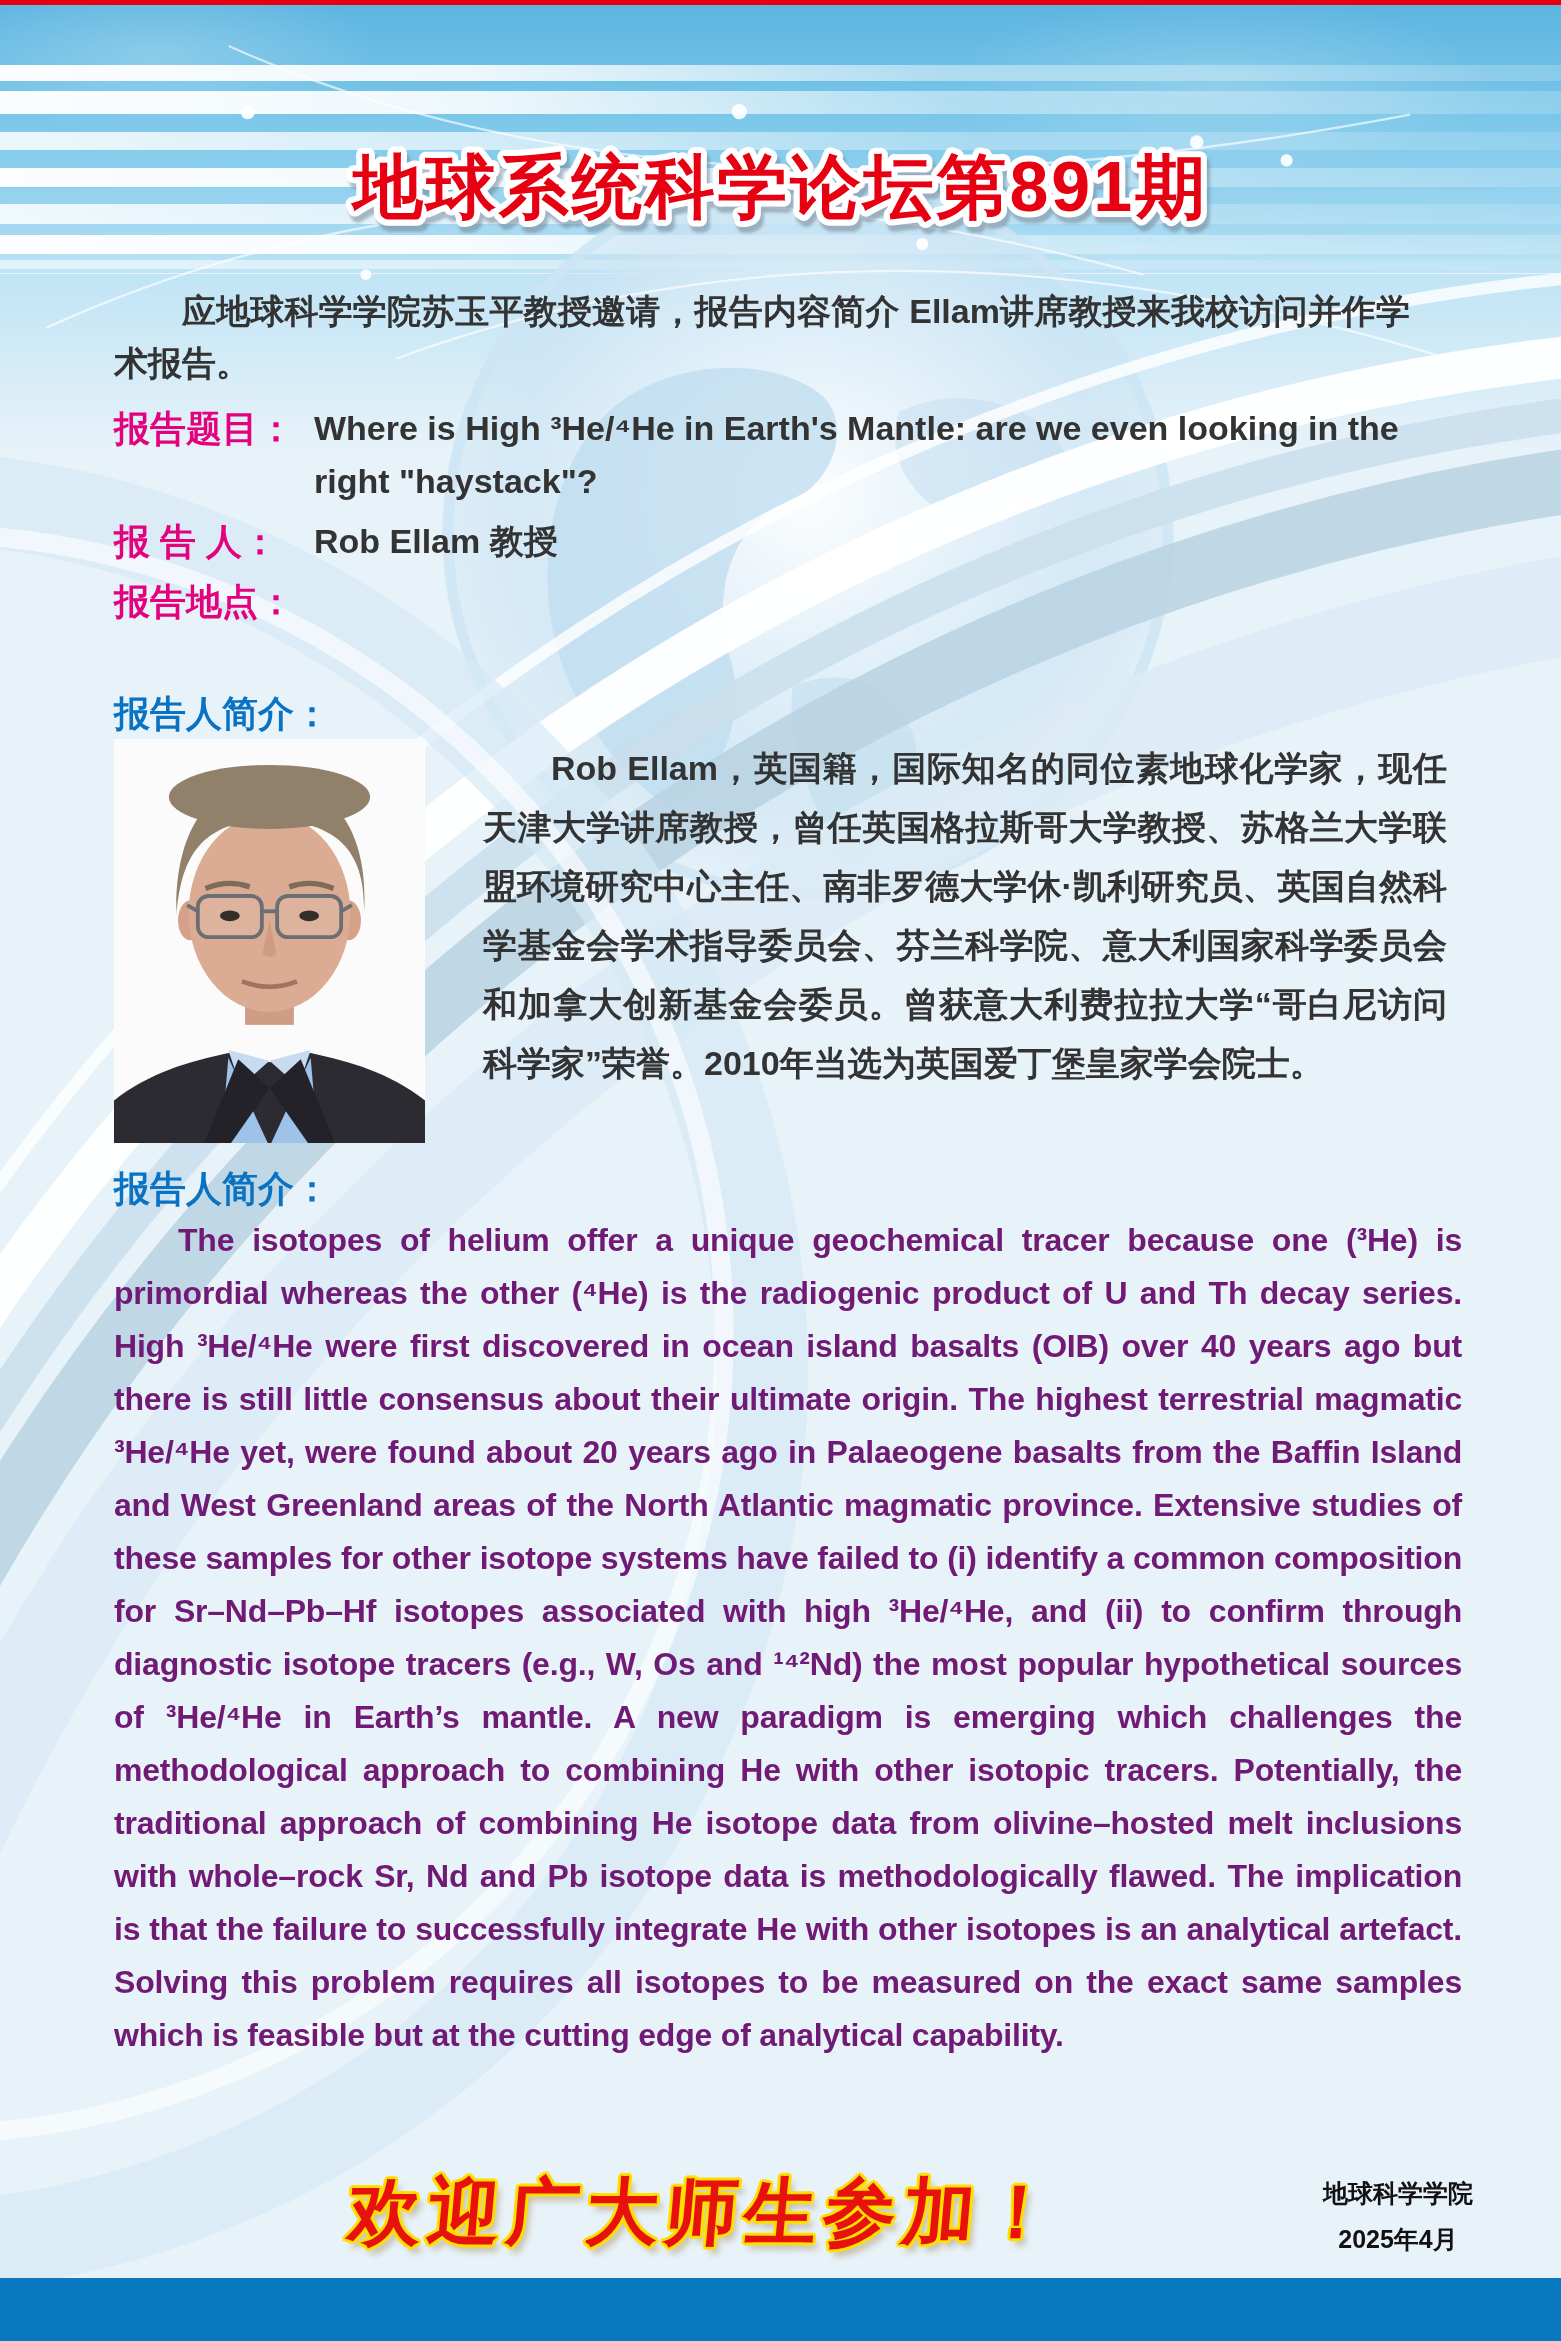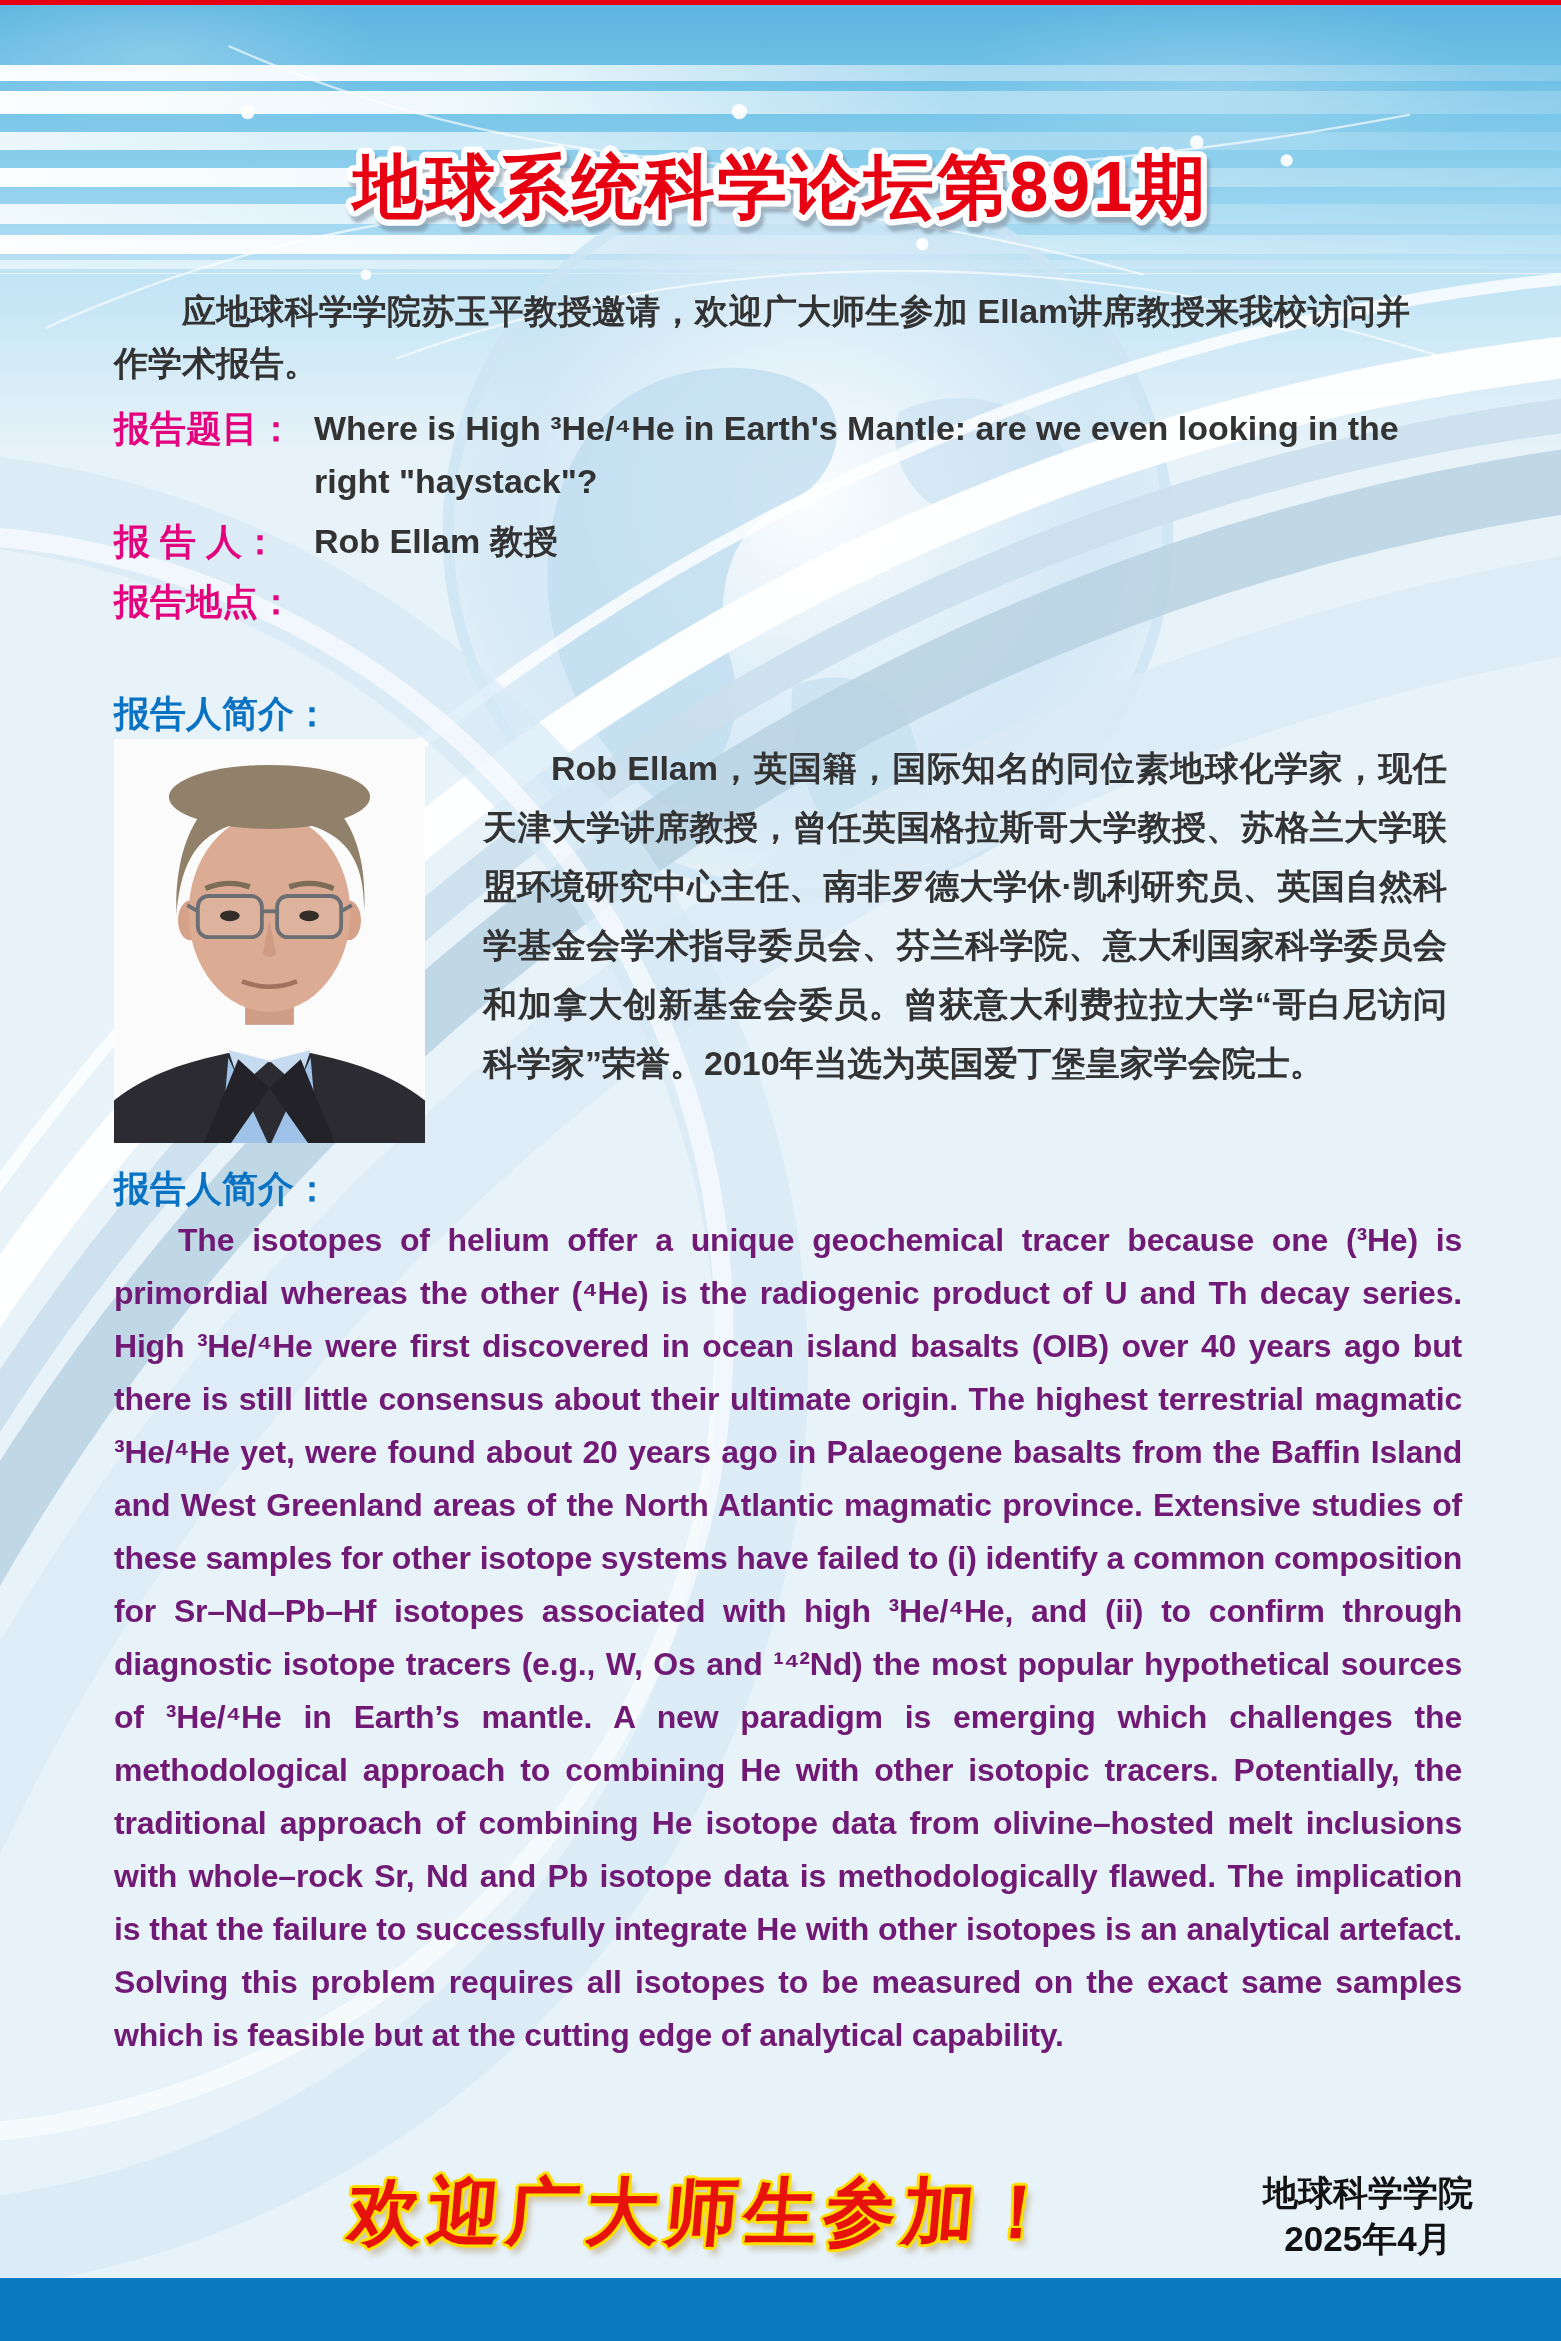--- a/index.html
+++ b/index.html
@@ -52,21 +52,21 @@
   .welcome{
     left:152px;width:1105px;top:2164px;text-align:center;
     font-size:73px;font-weight:bold;color:#e8120c;letter-spacing:6.1px;
     transform:skewX(-5deg);
     text-shadow:
       3px 0 0 #ffdf00,-3px 0 0 #ffdf00,0 3px 0 #ffdf00,0 -3px 0 #ffdf00,
       2.3px 2.3px 0 #ffdf00,-2.3px 2.3px 0 #ffdf00,2.3px -2.3px 0 #ffdf00,-2.3px -2.3px 0 #ffdf00,
       5.3px 6.9px 6.1px rgba(140,90,0,.35);
   }
   .org-block{top:2170px;right:88px;text-align:center;color:#121212;font-weight:bold;
-    font-size:35px;line-height:46px;}
+    font-size:25px;line-height:46px;}
   .footer-band{position:absolute;left:0;top:2278px;width:100%;height:64px;background:#0878c0;z-index:2;}
 </style>
 </head>
 <body>
 
 <div class="red-topline"></div>
 <div class="header-band"></div>
 <div class="header-fade"></div>
 
 <div class="stripe b" style="top:65px;height:16px;"></div>
@@ -121,21 +121,21 @@
     <circle cx="-150" cy="1800" r="1150" stroke="#d6eaf6" stroke-width="120" opacity=".7"></circle>
     <circle cx="-100" cy="1750" r="1050" stroke="#ffffff" stroke-width="25" opacity=".6"></circle>
   </g>
 </svg>
 
 <svg class="title-wrap" viewBox="0 0 2048 200">
   <text x="1024" y="132" text-anchor="middle" fill="#ffffff" stroke="#ffffff" stroke-width="16" stroke-linejoin="round">地球系统科学论坛第891期</text>
   <text x="1024" y="132" text-anchor="middle" fill="#e60012">地球系统科学论坛第891期</text>
 </svg>
 
-<div class="content intro">应地球科学学院苏玉平教授邀请，欢迎广大师生参加 Ellam讲席教授来我校访问并作学术报告。</div>
+<div class="content intro">应地球科学学院苏玉平教授邀请，报告内容简介 Ellam讲席教授来我校访问并作学术报告。</div>
 
 <div class="content fields">
   <div class="field-row">
     <div class="field-label">报告题目：</div>
     <div class="field-value">Where is High ³He/⁴He in Earth's Mantle: are we even looking in the right "haystack"?</div>
   </div>
   <div class="field-row">
     <div class="field-label">报 告 人：</div>
     <div class="field-value">Rob Ellam 教授</div>
   </div>

